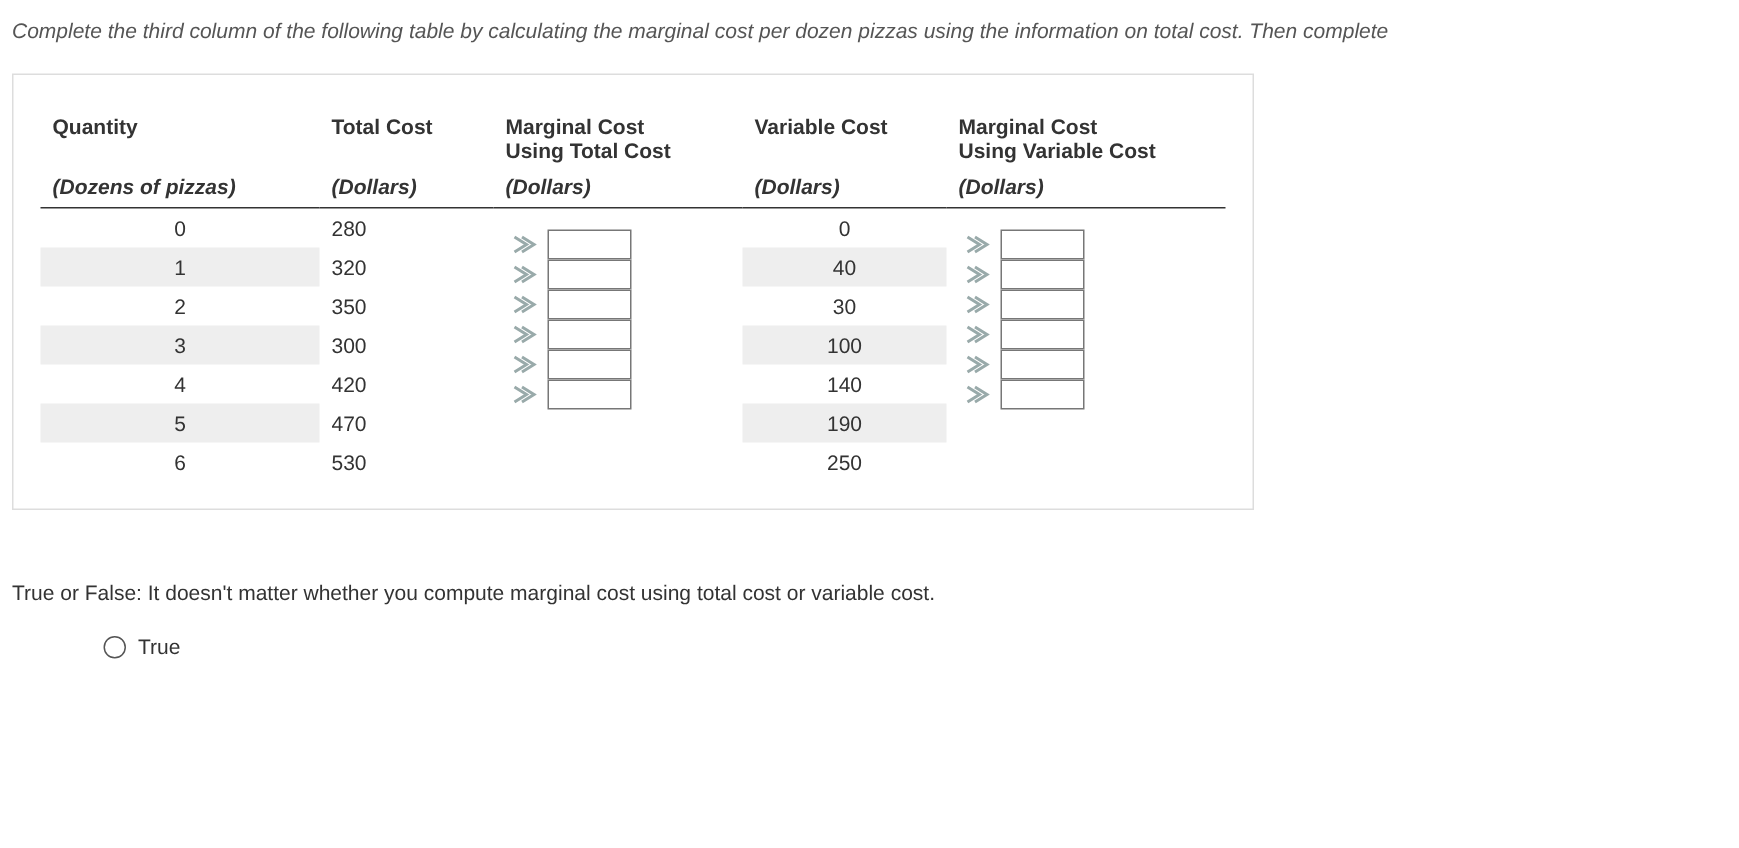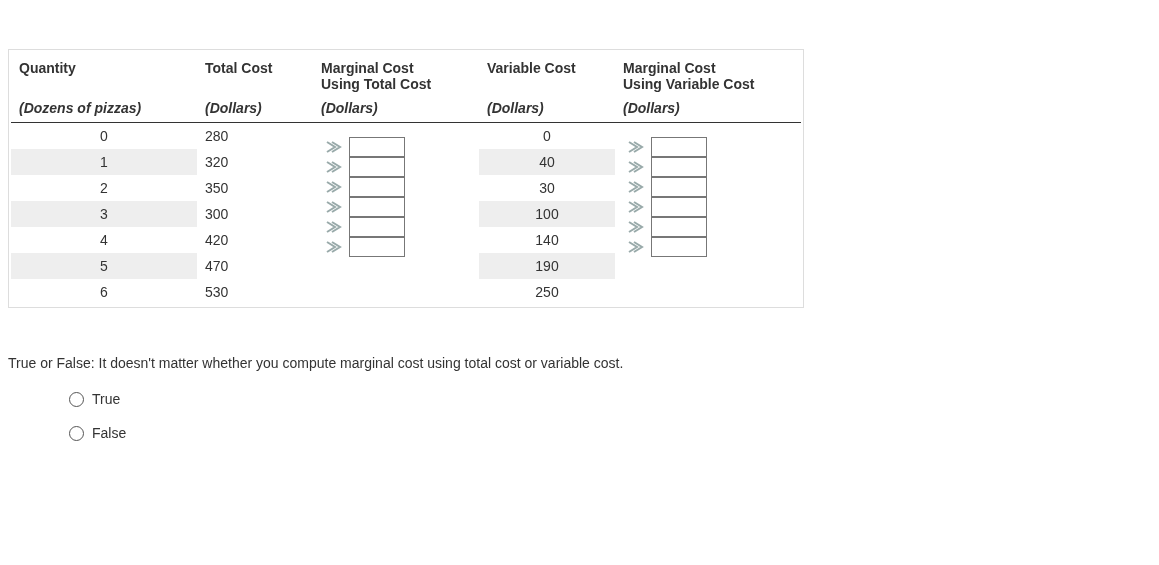--- a/index.html
+++ b/index.html
@@ -13,21 +13,21 @@
   }
   .instructions {
     font-style: italic;
     color: #555;
     line-height: 1.8;
     margin-bottom: 16px;
   }
   .tbl-wrap {
     border: 1px solid #ddd;
     display: inline-block;
-    padding: 2px;
+    padding: 18px;
     background: #fff;
   }
   .tbl {
     border-collapse: collapse;
     position: relative;
   }
   .tbl td, .tbl th {
     padding: 4px 8px;
     text-align: left;
     vertical-align: top;
@@ -106,21 +106,21 @@
   }
   
   .data-row td { height: 22px; line-height: 22px; padding-top:2px; padding-bottom:2px;}
 </style>
 </head>
 <body>
 
 
 
 <div class="instructions">
-  <br>
+  <span>Complete the third column of the following table by calculating the marginal cost per dozen pizzas using the information on total cost. Then complete</span><br>
 </div>
 
 <div class="tbl-wrap">
 <table class="tbl">
   <tbody>
         <tr class="header-row">
     <td class="col-qty">Quantity</td>
     <td class="col-tc">Total Cost</td>
     <td class="col-mc1">
        <span>Marginal Cost</span><br>
@@ -291,20 +291,16 @@
     </table>
 </div>
 
 <div class="tf-question">True or False: It doesn't matter whether you compute marginal cost using total cost or variable cost.</div>
 
 <div class="radio-group">
   <div class="radio-item">
     <span class="radio-circle"></span>
     <span>True</span>
   </div>
-  <div class="radio-item">
-    <span class="radio-circle"></span>
-    <span>False</span>
-  </div>
 </div>
 
 
 
 
 </body></html>

